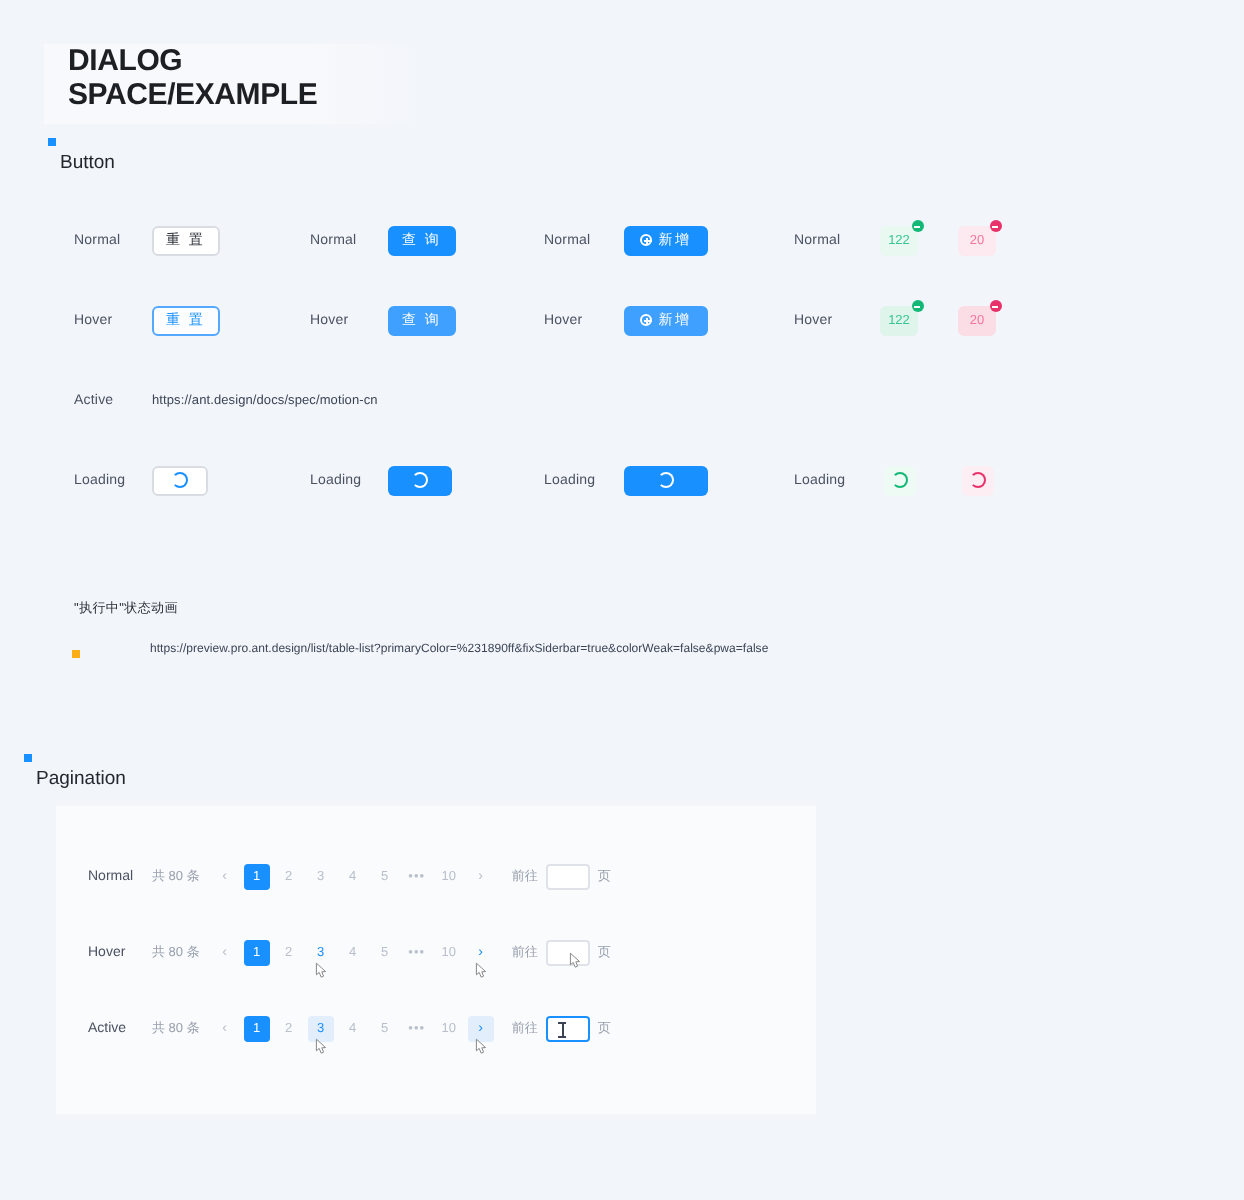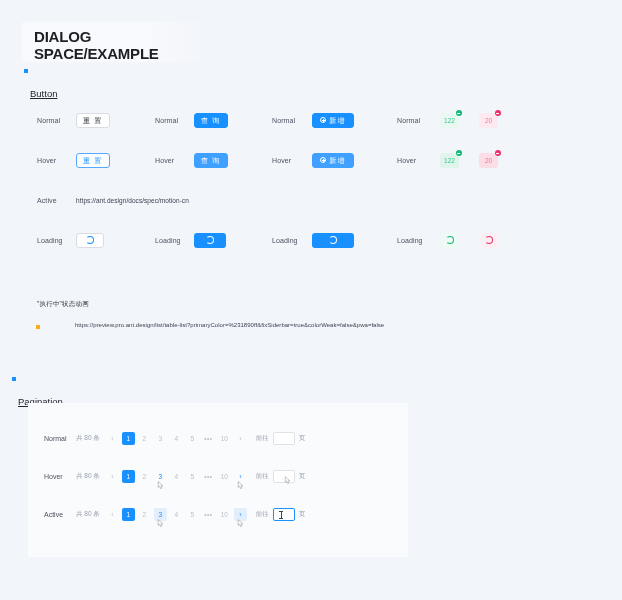--- a/index.html
+++ b/index.html
@@ -15,21 +15,21 @@
 
   
   .title-wrap {
     position: absolute;
     left: 22px;
     top: 22px;
     width: 190px;
     height: 40px;
     background: linear-gradient(to right, #f7f9fc 0%, #f7f9fc 70%, rgba(247,249,252,0) 100%);
     display: flex;
-    align-items: flex-end;
+    align-items: flex-start;
   }
   .page-title {
     font-size: 15px;
     font-weight: bold;
     letter-spacing: -0.2px;
     color: #1c1f23;
     padding-left: 12px;
   }
 
   
@@ -44,22 +44,21 @@
     background: #1890ff;
     display: block;
     margin-top: 1px;
     margin-right: 2px;
   }
   .sq-bullet.amber { background: #faad14; }
   .section-label {
     font-size: 9.5px;
     color: #22272e;
     line-height: 11px;
-    margin-top: 20px;
-    text-decoration: underline;
+    margin-top: 8px;
   }
 
   
   .btn-grid {
     position: absolute;
     left: 0;
     top: 100px;
     width: 622px;
   }
   .btn-row {

